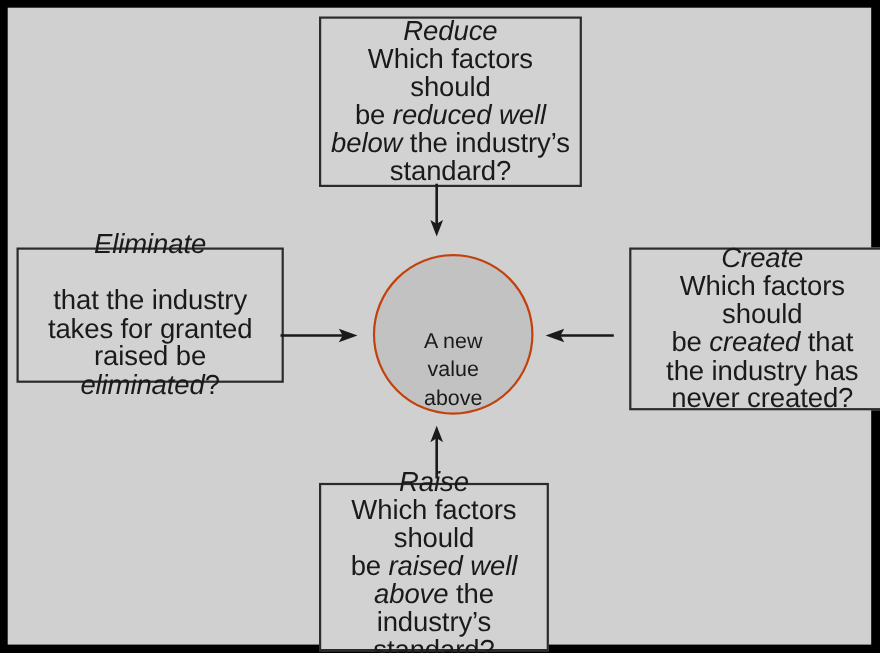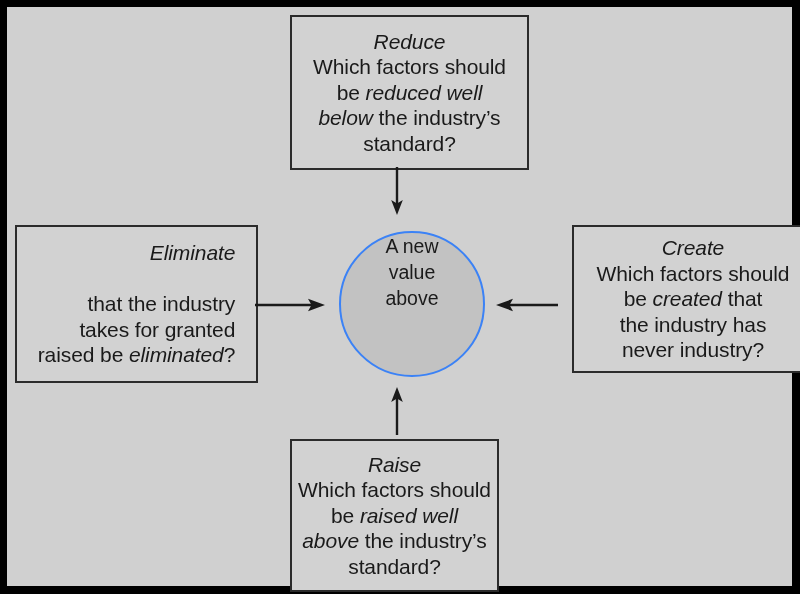--- a/index.html
+++ b/index.html
@@ -27,51 +27,51 @@
     position: absolute;
     box-sizing: border-box;
     border: 2px solid #2b2b2b;
     background: #d2d2d2;
     display: flex;
     align-items: center;
     justify-content: center;
     text-align: center;
   }
   .fw-text {
-    font-size: 21px;
+    font-size: 25px;
     line-height: 25.5px;
     color: #1a1a1a;
     padding: 0 5px;
     letter-spacing: -0.1px;
   }
   .fw-text em {
     font-style: italic;
   }
   .fw-title {
     font-style: italic;
     display: block;
   }
   
   #box-reduce   { left: 283px; top: 8px;   width: 239px; height: 155px; }
-  #box-eliminate{ left: 8px;   top: 218px; width: 243px; height: 158px; text-align: right; }
+  #box-eliminate{ left: 8px;   top: 218px; width: 243px; height: 123px; }
   #box-create   { left: 549px; top: 218px; width: 242px; height: 148px; margin-left: 16px; }
   #box-raise    { left: 283px; top: 432px; width: 209px; height: 153px; }
 
   #circle {
     position: absolute;
     left: 332px;
     top: 224px;
     width: 146px;
     height: 146px;
     box-sizing: border-box;
-    border: 2px solid #3b82f6;
+    border: 2px solid #c2410c;
     border-radius: 50%;
     background: #c2c2c2;
     display: flex;
-    align-items: flex-start;
+    align-items: flex-end;
     justify-content: center;
     text-align: center;
   }
   #circle .circle-text {
     font-size: 19.5px;
     line-height: 26px;
     color: #1a1a1a;
   }
   .arrow-svg {
     position: absolute;
@@ -107,21 +107,21 @@
         <span>raised be </span><em>eliminated</em><span>?</span>
       </div>
     </div>
 
     <div class="fw-box" id="box-create">
       <div class="fw-text">
         <span class="fw-title">Create</span>
         <span>Which factors should</span><br>
         <span>be </span><em>created</em><span> that</span><br>
         <span>the industry has</span><br>
-        <span>never industry?</span>
+        <span>never created?</span>
       </div>
     </div>
 
     <div class="fw-box" id="box-raise">
       <div class="fw-text">
         <span class="fw-title">Raise</span>
         <span>Which factors should</span><br>
         <span>be </span><em>raised well</em><br>
         <em>above</em><span> the industry’s</span><br>
         <span>standard?</span>

